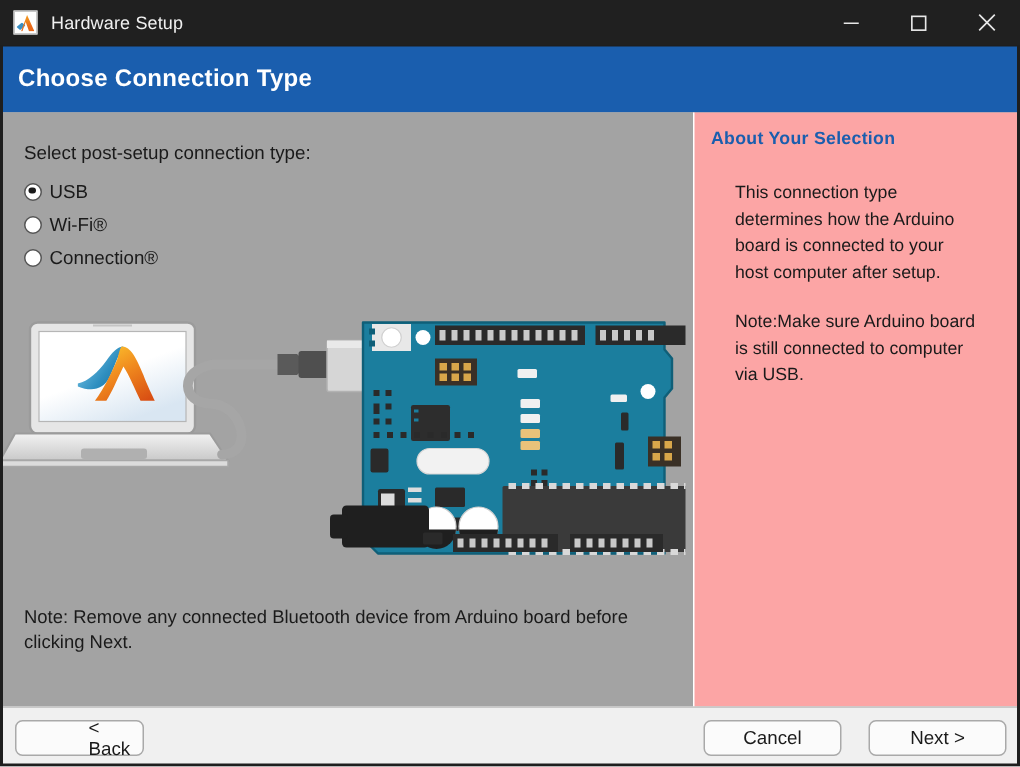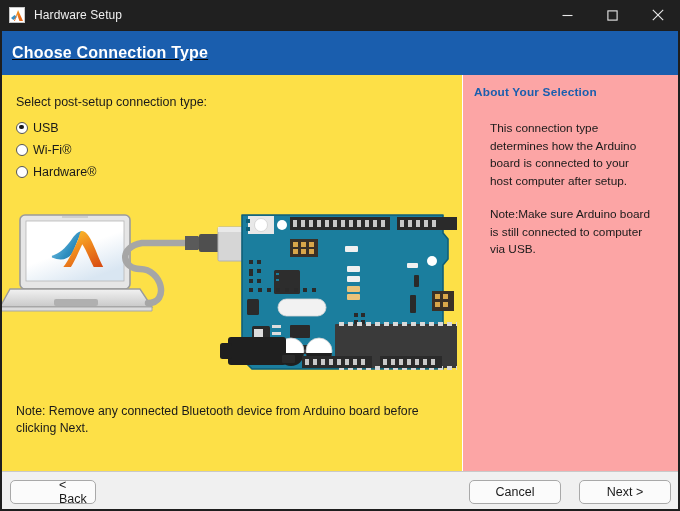--- a/index.html
+++ b/index.html
@@ -80,21 +80,20 @@
 
   
   .banner {
     position: absolute;
     left: 2px; top: 31px;
     width: 676px;
     height: 44px;
     background: #1a5eae;
     display: flex;
     align-items: center;
-    text-decoration: underline;
   }
   .banner-title {
     margin-left: 10px;
     color: #ffffff;
     font-size: 16px;
     font-weight: bold;
     letter-spacing: 0.2px;
   }
 
   
@@ -105,21 +104,21 @@
     height: 396px;
     background: #ffffff;
   }
 
   
   .main-pane {
     position: absolute;
     left: 0; top: 0;
     width: 460px;
     height: 396px;
-    background: #fde047;
+    background: #a3a3a3;
   }
   .prompt-label {
     position: absolute;
     left: 14px; top: 20px;
     font-size: 12.5px;
     color: #1a1a1a;
   }
   .radio-group {
     position: absolute;
     left: 14px; top: 43px;
@@ -277,21 +276,21 @@
         <div class="radio-row checked">
           <span class="radio-mark"></span>
           <span class="radio-label">USB</span>
         </div>
         <div class="radio-row">
           <span class="radio-mark"></span>
           <span class="radio-label">Wi-Fi®</span>
         </div>
         <div class="radio-row">
           <span class="radio-mark"></span>
-          <span class="radio-label">Hardware®</span>
+          <span class="radio-label">Connection®</span>
         </div>
       </div>
 
       <div class="illustration">
         <svg width="455" height="195" viewBox="0 0 455 195" xmlns="http://www.w3.org/2000/svg">
 
           <defs>
             <linearGradient id="screenGrad" x1="0" y1="0" x2="0.6" y2="1">
               <stop offset="0%" stop-color="#ffffff"></stop>
               <stop offset="55%" stop-color="#ffffff"></stop>

